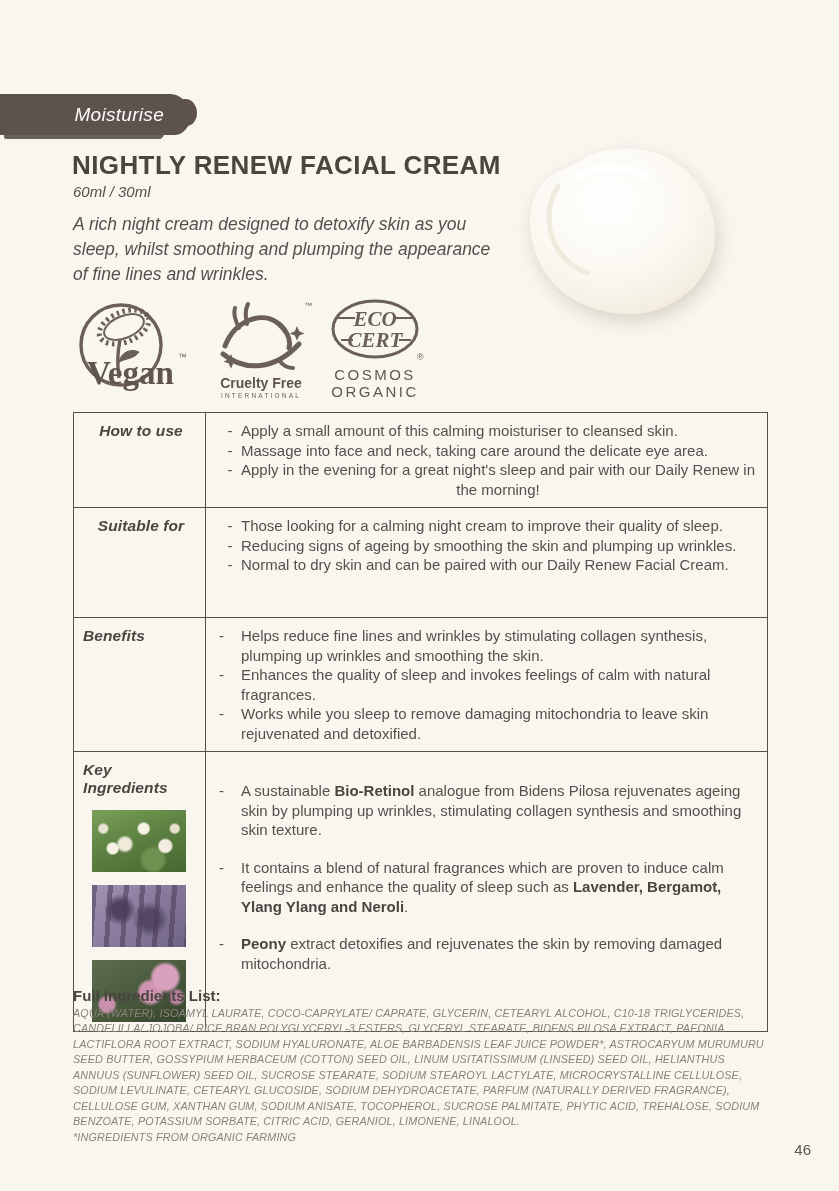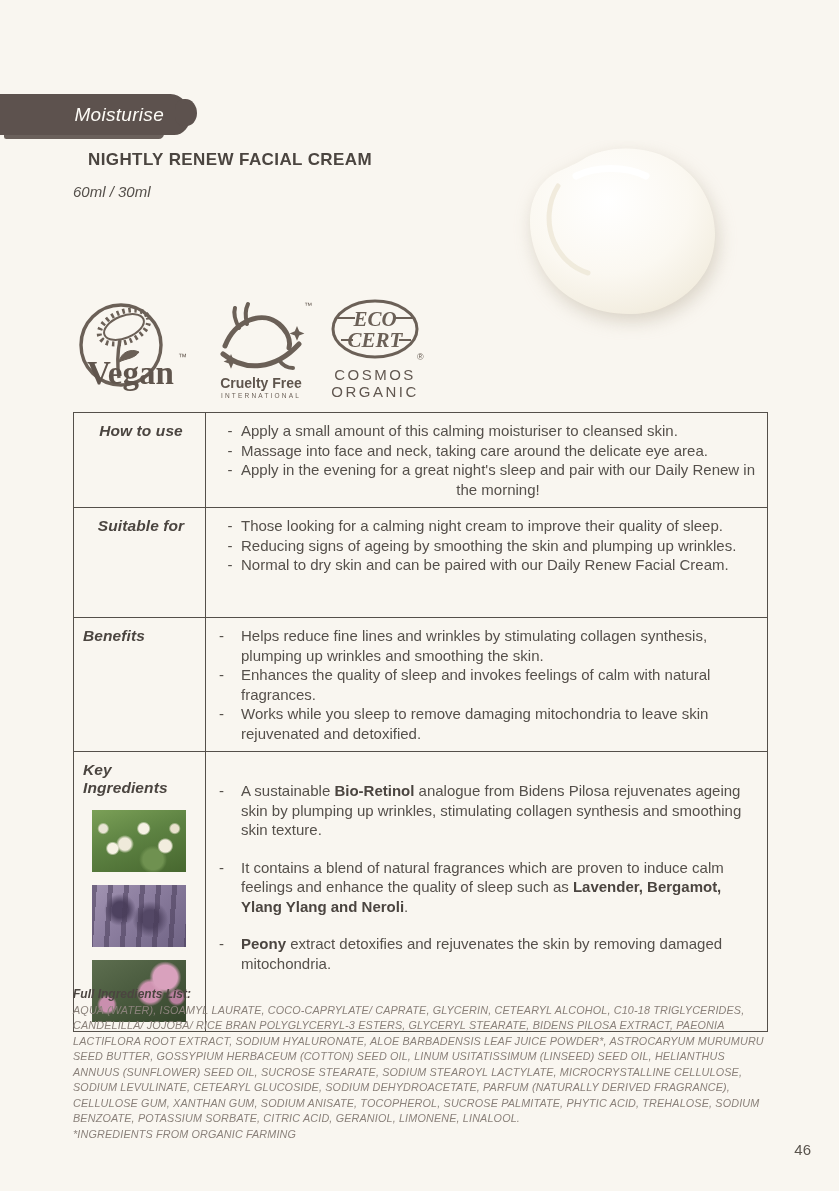--- a/index.html
+++ b/index.html
@@ -33,22 +33,22 @@
   }
   .tag-brush span {
     position:absolute; right:26px; top:0;
     line-height:41px;
     font-style:italic; font-size:19px; letter-spacing:.3px;
     color:#fdfbf6;
   }
 
   
   .title {
-    position:absolute; left:88px; top:150px;
-    font-size:17px; font-weight:bold; letter-spacing:.4px;
+    position:absolute; left:72px; top:150px;
+    font-size:26px; font-weight:bold; letter-spacing:.4px;
     color:#4b4540;
   }
   .sizes {
     position:absolute; left:73px; top:183px;
     font-size:15px; font-style:italic; color:#55504b;
   }
   .desc {
     position:absolute; left:73px; top:212px; width:425px;
     font-size:17.5px; font-style:italic; line-height:1.42;
     color:#55504b;
@@ -114,21 +114,21 @@
       radial-gradient(circle at 78% 28%, #d9a1bd 0 12px, rgba(0,0,0,0) 16px),
       radial-gradient(circle at 62% 52%, #cf93b1 0 10px, rgba(0,0,0,0) 14px),
       radial-gradient(circle at 16% 72%, #c98fae 0 7px, rgba(0,0,0,0) 10px),
       radial-gradient(circle at 90% 60%, #b97f9e 0 6px, rgba(0,0,0,0) 9px),
       linear-gradient(150deg, #5d6e4f 0%, #47583c 55%, #35452c 100%);
   }
 
   
   .full-ing { position:absolute; left:73px; top:987px; width:700px; }
   .full-ing-heading {
-    font-size:12px; font-weight:bold; font-style:italic;
+    font-size:15px; font-weight:bold; 
     color:#4b4540; margin-bottom:2px;
   }
   .full-ing-text {
     font-size:10.8px; font-style:italic; letter-spacing:.15px;
     line-height:1.43; color:#8b827b;
   }
   .full-ing-note {
     font-size:10.8px; font-style:italic; letter-spacing:.15px;
     line-height:1.43; color:#8b827b;
   }
@@ -158,20 +158,21 @@
         </radialGradient>
       </defs>
       <path d="M 82 20 C 106 4 152 4 179 25 C 206 44 222 80 212 116 C 203 148 168 174 132 174 C 98 175 60 160 43 129 C 27 101 23 60 47 39 C 57 30 69 28 82 20 Z" fill="url(#cg)" style="filter:drop-shadow(3px 7px 9px rgba(168,156,132,.38))"></path>
       <path d="M 58 46 C 48 62 46 84 54 102 C 60 116 72 128 88 133" fill="none" stroke="#eee7d7" stroke-width="5" stroke-linecap="round" opacity=".8"></path>
       <path d="M 76 36 C 96 26 126 26 146 36" fill="none" stroke="#ffffff" stroke-width="7" stroke-linecap="round" opacity=".9"></path>
     </svg>
   </div>
 
   <h1 class="title">NIGHTLY RENEW FACIAL CREAM</h1>
   <div class="sizes">60ml / 30ml</div>
+  <p class="desc">A rich night cream designed to detoxify skin as you sleep, whilst smoothing and plumping the appearance of fine lines and wrinkles.</p>
 
   <div class="badges">
 
     <div class="badge">
       <svg width="118" height="100" viewBox="0 0 118 100">
         <g stroke="#6b6057" fill="none">
           <circle cx="46" cy="47" r="40" stroke-width="3.4"></circle>
           <ellipse cx="49" cy="29" rx="21" ry="11" transform="rotate(-22 49 29)" stroke-width="2"></ellipse>
           <ellipse cx="49" cy="29" rx="26" ry="15" transform="rotate(-22 49 29)" stroke-width="5" stroke-dasharray="2.5 3.5"></ellipse>
           <path d="M45 42 C 42 56 42 66 44 80" stroke-width="3.4"></path>

